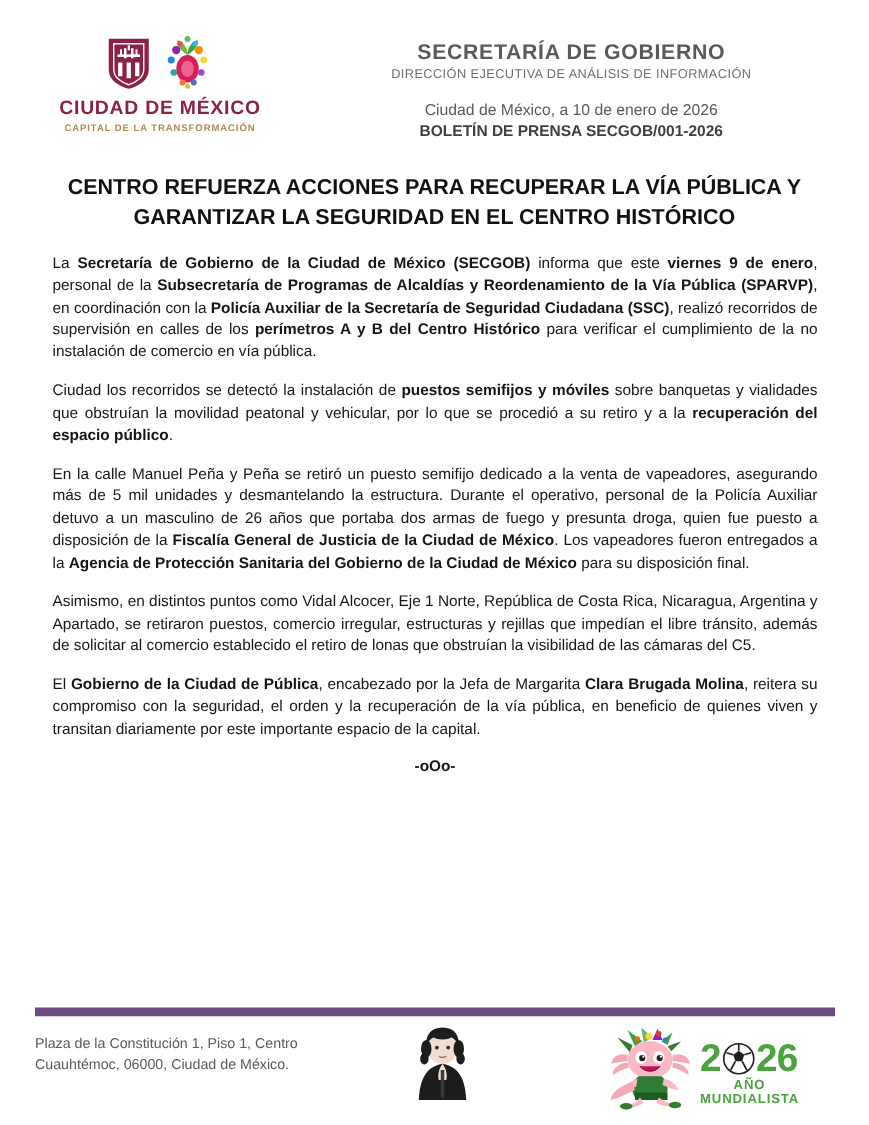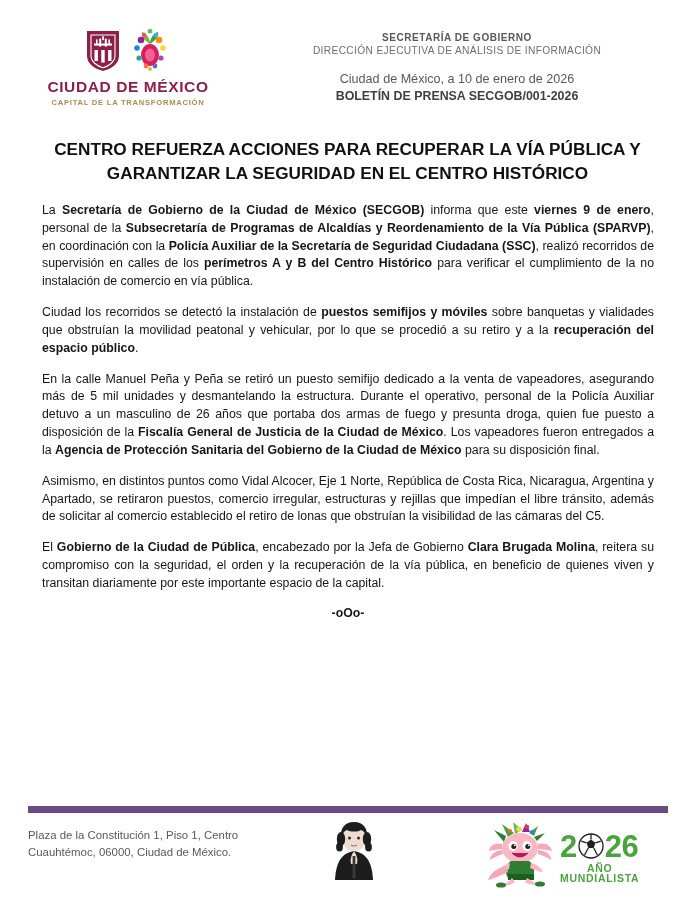--- a/index.html
+++ b/index.html
@@ -56,21 +56,21 @@
 
   .header-right {
     position: absolute;
     right: 28px;
     top: 32px;
     width: 420px;
     text-align: center;
     color: #58595b;
   }
   .hr-line1 {
-    font-size: 10px;
+    font-size: 17px;
     font-weight: 700;
     letter-spacing: 0.55px;
     color: #58595b;
   }
   .hr-line2 {
     font-size: 10.2px;
     letter-spacing: 0.35px;
     margin-top: 2px;
     color: #6d6e71;
   }
@@ -274,21 +274,21 @@
   <div>CENTRO REFUERZA ACCIONES PARA RECUPERAR LA VÍA PÚBLICA Y</div>
   <div>GARANTIZAR LA SEGURIDAD EN EL CENTRO HISTÓRICO</div>
 </div>
 
 <div class="body-copy">
   <div id="paragraphs">
       <div class="para"><span>La </span><b>Secretaría de Gobierno de la Ciudad de México (SECGOB)</b><span> informa que este </span><b>viernes 9 de enero</b><span>, personal de la </span><b>Subsecretaría de Programas de Alcaldías y Reordenamiento de la Vía Pública (SPARVP)</b><span>, en coordinación con la </span><b>Policía Auxiliar de la Secretaría de Seguridad Ciudadana (SSC)</b><span>, realizó recorridos de supervisión en calles de los </span><b>perímetros A y B del Centro Histórico</b><span> para verificar el cumplimiento de la no instalación de comercio en vía pública.</span></div>
       <div class="para"><span>Ciudad los recorridos se detectó la instalación de </span><b>puestos semifijos y móviles</b><span> sobre banquetas y vialidades que obstruían la movilidad peatonal y vehicular, por lo que se procedió a su retiro y a la </span><b>recuperación del espacio público</b><span>.</span></div>
       <div class="para"><span>En la calle Manuel Peña y Peña se retiró un puesto semifijo dedicado a la venta de vapeadores, asegurando más de 5 mil unidades y desmantelando la estructura. Durante el operativo, personal de la Policía Auxiliar detuvo a un masculino de 26 años que portaba dos armas de fuego y presunta droga, quien fue puesto a disposición de la </span><b>Fiscalía General de Justicia de la Ciudad de México</b><span>. Los vapeadores fueron entregados a la </span><b>Agencia de Protección Sanitaria del Gobierno de la Ciudad de México</b><span> para su disposición final.</span></div>
       <div class="para"><span>Asimismo, en distintos puntos como Vidal Alcocer, Eje 1 Norte, República de Costa Rica, Nicaragua, Argentina y Apartado, se retiraron puestos, comercio irregular, estructuras y rejillas que impedían el libre tránsito, además de solicitar al comercio establecido el retiro de lonas que obstruían la visibilidad de las cámaras del C5.</span></div>
-      <div class="para"><span>El </span><b>Gobierno de la Ciudad de Pública</b><span>, encabezado por la Jefa de Gobierno </span><b>Clara Brugada Molina</b><span>, reitera su compromiso con la seguridad, el orden y la recuperación de la vía pública, en beneficio de quienes viven y transitan diariamente por este importante espacio de la capital.</span></div>
+      <div class="para"><span>El </span><b>Gobierno de la Ciudad de Pública</b><span>, encabezado por la Jefa de Margarita </span><b>Clara Brugada Molina</b><span>, reitera su compromiso con la seguridad, el orden y la recuperación de la vía pública, en beneficio de quienes viven y transitan diariamente por este importante espacio de la capital.</span></div>
     </div>
   <div class="endmark">-oOo-</div>
 </div>
 
 <div class="footer-rule" style="background: rgb(107, 75, 132);"></div>
 
 <div class="footer">
 
   <div class="footer-address">
     <div>Plaza de la Constitución 1, Piso 1, Centro</div>

